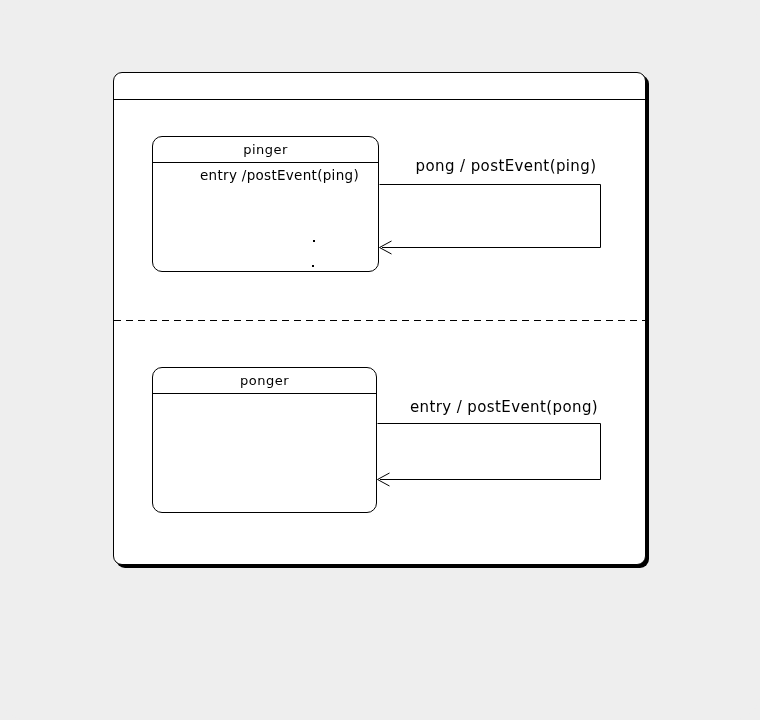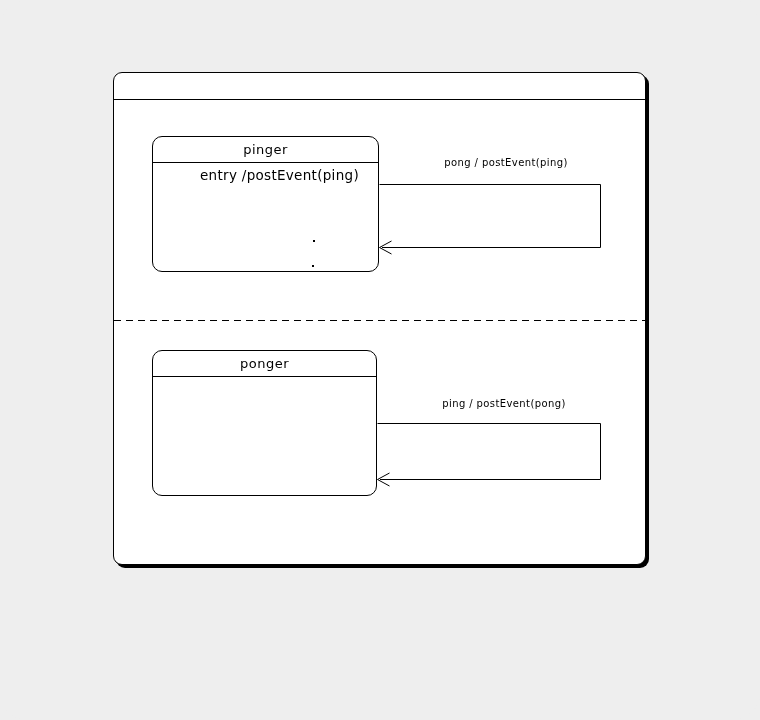--- a/index.html
+++ b/index.html
@@ -42,21 +42,21 @@
   }
   
   .state {
     position: absolute;
     background: #ffffff;
     border: 1px solid #000000;
     border-radius: 10px;
     overflow: hidden;
   }
   .state-pinger { left: 152px; top: 136px; width: 227px; height: 136px; }
-  .state-ponger { left: 152px; top: 350px; width: 225px; height: 146px; }
+  .state-ponger { left: 152px; top: 367px; width: 225px; height: 146px; }
   .state-title {
     height: 26px;
     border-bottom: 1px solid #000000;
     display: flex;
     align-items: center;
     justify-content: center;
     font-size: 13px;
     color: #000000;
     letter-spacing: 0.5px;
   }
@@ -73,21 +73,21 @@
     width: 2px; height: 2px;
     background: #000000;
     overflow: hidden;
     text-indent: -99px;
   }
   .dot-1 { left: 160px; top: 77px; }
   .dot-2 { left: 159px; top: 102px; }
   
   .transition-label {
     position: absolute;
-    font-size: 10px;
+    font-size: 15px;
     color: #000000;
     width: 230px;
     text-align: center;
     letter-spacing: 0.4px;
     white-space: nowrap;
   }
   .label-pong { left: 391px; top: 157px; }
   .label-ping { left: 389px; top: 398px; }
   
   .arrows {
@@ -117,21 +117,21 @@
   </div>
 
   <div class="state state-ponger">
     <div class="state-title">ponger</div>
     <div class="state-body">
       <span class="entry-action"></span>
     </div>
   </div>
 
   <div class="transition-label label-pong">pong / postEvent(ping)</div>
-  <div class="transition-label label-ping">ping / postEvent(pong)</div>
+  <div class="transition-label label-ping">entry / postEvent(pong)</div>
 
   <svg class="arrows" viewBox="0 0 760 720" xmlns="http://www.w3.org/2000/svg">
 
     <g stroke="#000000" stroke-width="1" fill="none">
       <path d="M 379.5 184.5 H 600.5 V 247.5 H 382"></path>
       <path d="M 391.5 241 L 379.5 247.5 L 391.5 254"></path>
     </g>
 
     <g stroke="#000000" stroke-width="1" fill="none">
       <path d="M 377.5 423.5 H 600.5 V 479.5 H 380"></path>

